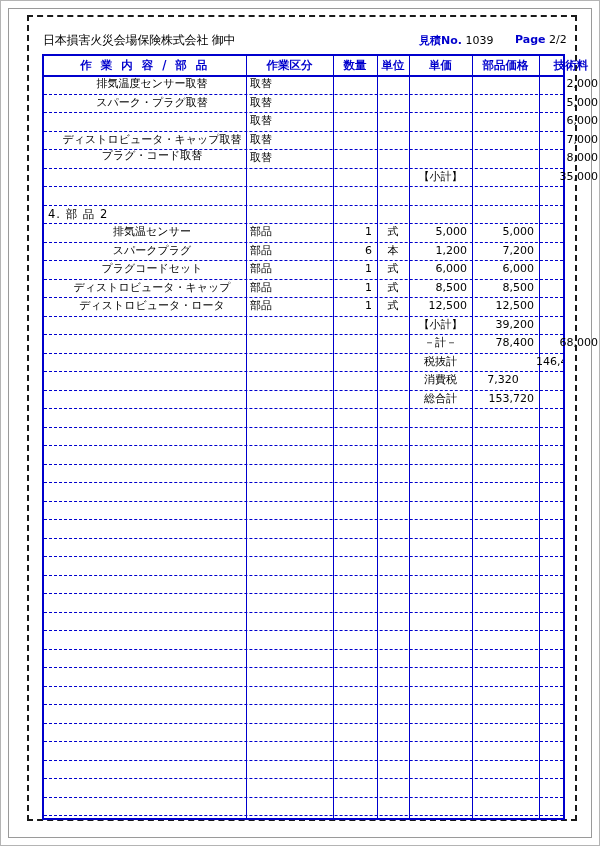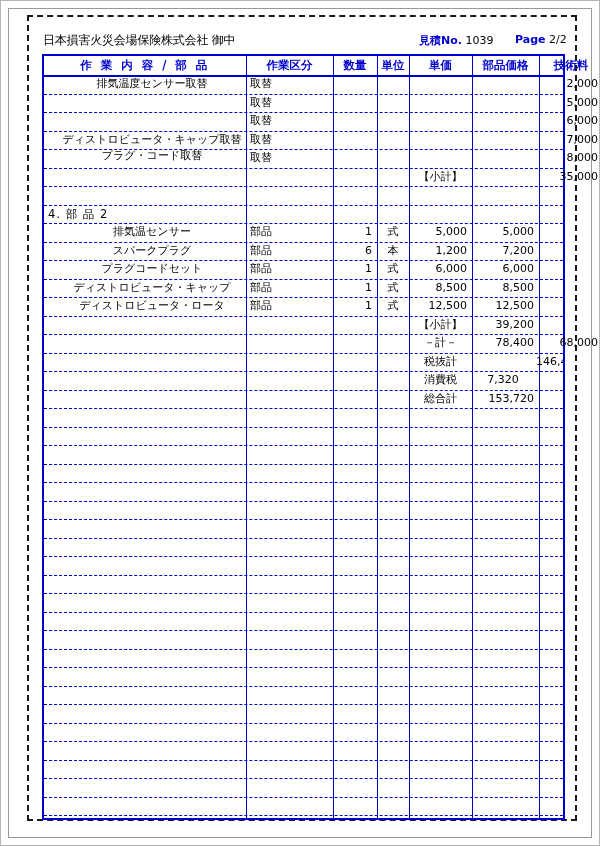--- a/index.html
+++ b/index.html
@@ -177,20 +177,21 @@
         <div class="cell" style="left: 428px; width: 67px;">部品価格</div>
         <div class="cell" style="left: 495px; width: 64px;">技術料</div>
       </div>
     <div id="body-rows">
         <div class="row dashed-bottom" style="top: 19px;">
           <div class="cell c-indent" style="left: 0px; width: 202px;">排気温度センサー取替</div>
           <div class="cell c-left" style="left: 202px; width: 87px;">取替</div>
           <div class="cell c-right" style="left: 495px; width: 64px;">2,000</div>
         </div>
         <div class="row dashed-bottom" style="top: 37.5px;">
+          <div class="cell c-indent" style="left: 0px; width: 202px;">スパーク・プラグ取替</div>
           <div class="cell c-left" style="left: 202px; width: 87px;">取替</div>
           <div class="cell c-right" style="left: 495px; width: 64px;">5,000</div>
         </div>
         <div class="row dashed-bottom" style="top: 56px;">
           <div class="cell c-indent" style="left: 0px; width: 202px; margin-top: 35px;">プラグ・コード取替</div>
           <div class="cell c-left" style="left: 202px; width: 87px;">取替</div>
           <div class="cell c-right" style="left: 495px; width: 64px;">6,000</div>
         </div>
         <div class="row dashed-bottom" style="top: 74.5px;">
           <div class="cell c-indent" style="left: 0px; width: 202px;">ディストロビュータ・キャップ取替</div>

